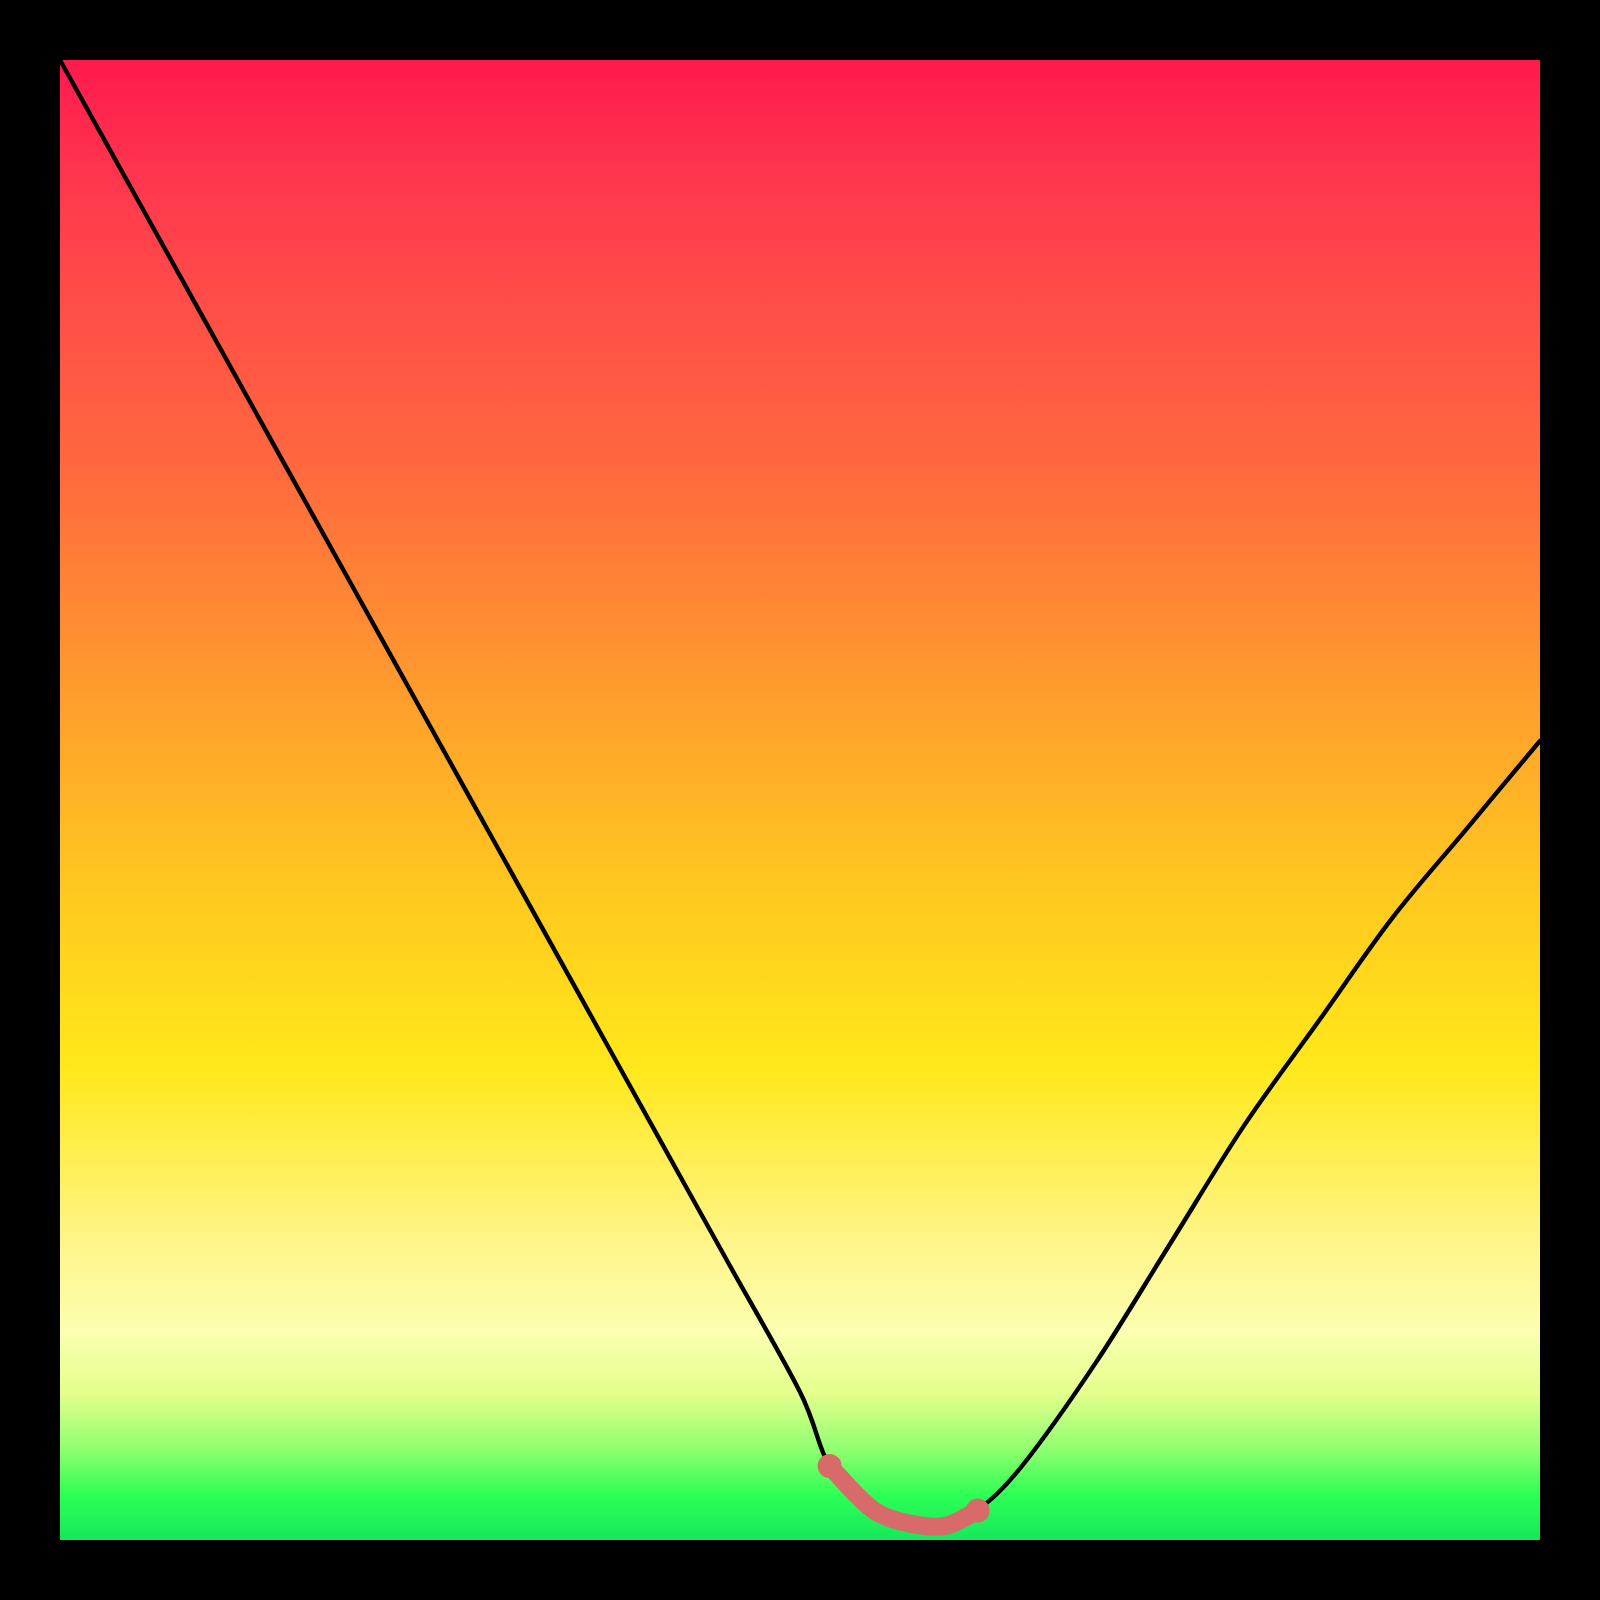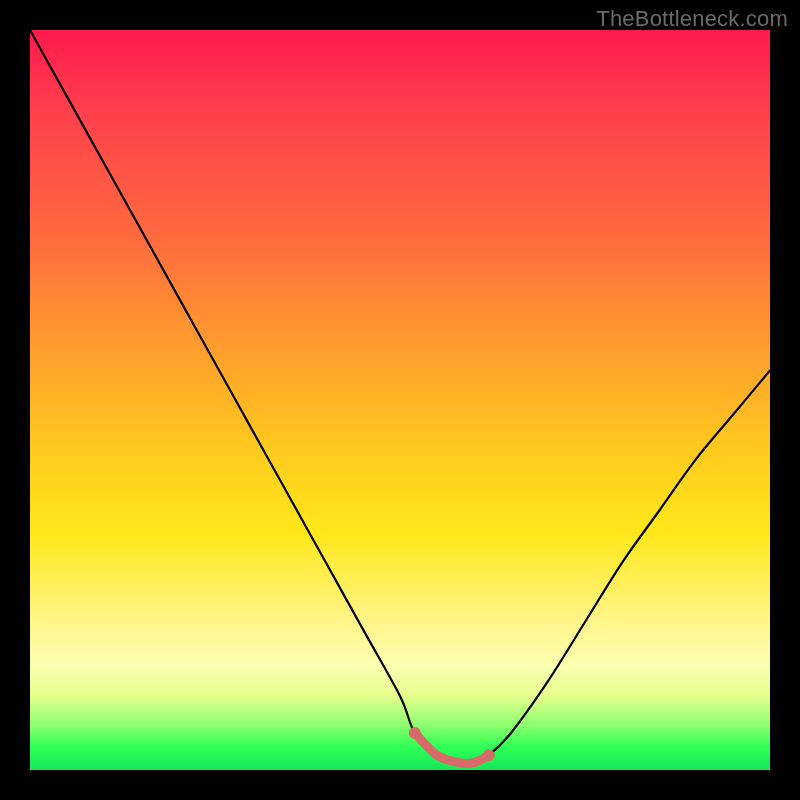--- a/index.html
+++ b/index.html
@@ -58,21 +58,20 @@
     top: 0;
     width: 740px;
     height: 740px;
     overflow: visible;
   }
 </style>
 </head>
 <body>
 
 <div class="frame">
-  <div class="watermark">TheBottleneck.com</div>
 
   <div class="plot">
     <svg class="curve" viewBox="0 0 740 740" preserveAspectRatio="none">
       <path id="curve-path" fill="none" stroke-width="2.2" stroke-linecap="round" stroke="#000000" d="M 0 0 C 6.166666666666667 11.100000000000003, 24.666666666666664 44.40000000000002, 37 66.60000000000002 C 49.333333333333336 88.80000000000003, 61.666666666666664 111.00000000000004, 74 133.20000000000005 C 86.33333333333333 155.40000000000006, 98.66666666666667 177.60000000000008, 111 199.80000000000007 C 123.33333333333333 222.00000000000006, 135.66666666666666 244.2, 148 266.4 C 160.33333333333334 288.59999999999997, 172.66666666666666 310.79999999999995, 185 332.99999999999994 C 197.33333333333334 355.19999999999993, 209.66666666666666 377.4, 222 399.59999999999997 C 234.33333333333334 421.79999999999995, 246.66666666666666 444, 259 466.2 C 271.3333333333333 488.4, 283.6666666666667 510.59999999999997, 296 532.8 C 308.3333333333333 555, 320.6666666666667 577.1999999999999, 333 599.4 C 345.3333333333333 621.6, 361.3666666666667 648.7333333333333, 370 666 C 378.6333333333333 683.2666666666667, 378.6333333333333 693.1333333333333, 384.8 703 C 390.9666666666667 712.8666666666667, 399.6000000000001 720.2666666666667, 407.00000000000006 725.2 C 414.40000000000003 730.1333333333334, 423.0333333333333 731.3666666666667, 429.2 732.6 C 435.3666666666667 733.8333333333334, 439.06666666666666 733.8333333333334, 444 732.6 C 448.93333333333334 731.3666666666667, 452.6333333333333 730.1333333333334, 458.8 725.2 C 464.9666666666667 720.2666666666667, 471.1333333333333 715.3333333333334, 481 703 C 490.8666666666667 690.6666666666666, 505.6666666666667 669.7, 518 651.2 C 530.3333333333334 632.7, 542.6666666666666 611.7333333333333, 555 592 C 567.3333333333334 572.2666666666667, 579.6666666666666 551.3, 592 532.8 C 604.3333333333334 514.3, 616.6666666666666 498.26666666666665, 629 481 C 641.3333333333334 463.73333333333335, 653.6666666666666 445.23333333333335, 666 429.2 C 678.3333333333334 413.16666666666663, 690.6666666666666 399.6, 703 384.8 C 715.3333333333334 370, 733.8333333333334 347.79999999999995, 740 340.4"></path>
       <path id="flat-path" fill="none" stroke-width="9" stroke-linecap="round" stroke-linejoin="round" stroke="#d86a6a" d="M 384.8 703 C 388.5 706.7, 399.6000000000001 720.2666666666667, 407.00000000000006 725.2 C 414.40000000000003 730.1333333333334, 423.0333333333333 731.3666666666667, 429.2 732.6 C 435.3666666666667 733.8333333333334, 439.06666666666666 733.8333333333334, 444 732.6 C 448.93333333333334 731.3666666666667, 456.33333333333337 726.4333333333334, 458.8 725.2"></path>
       <circle id="dot-left" r="6" fill="#d86a6a" cx="384.8" cy="703"></circle>
       <circle id="dot-right" r="6" fill="#d86a6a" cx="458.8" cy="725.2"></circle>
     </svg>
   </div>
 </div>

